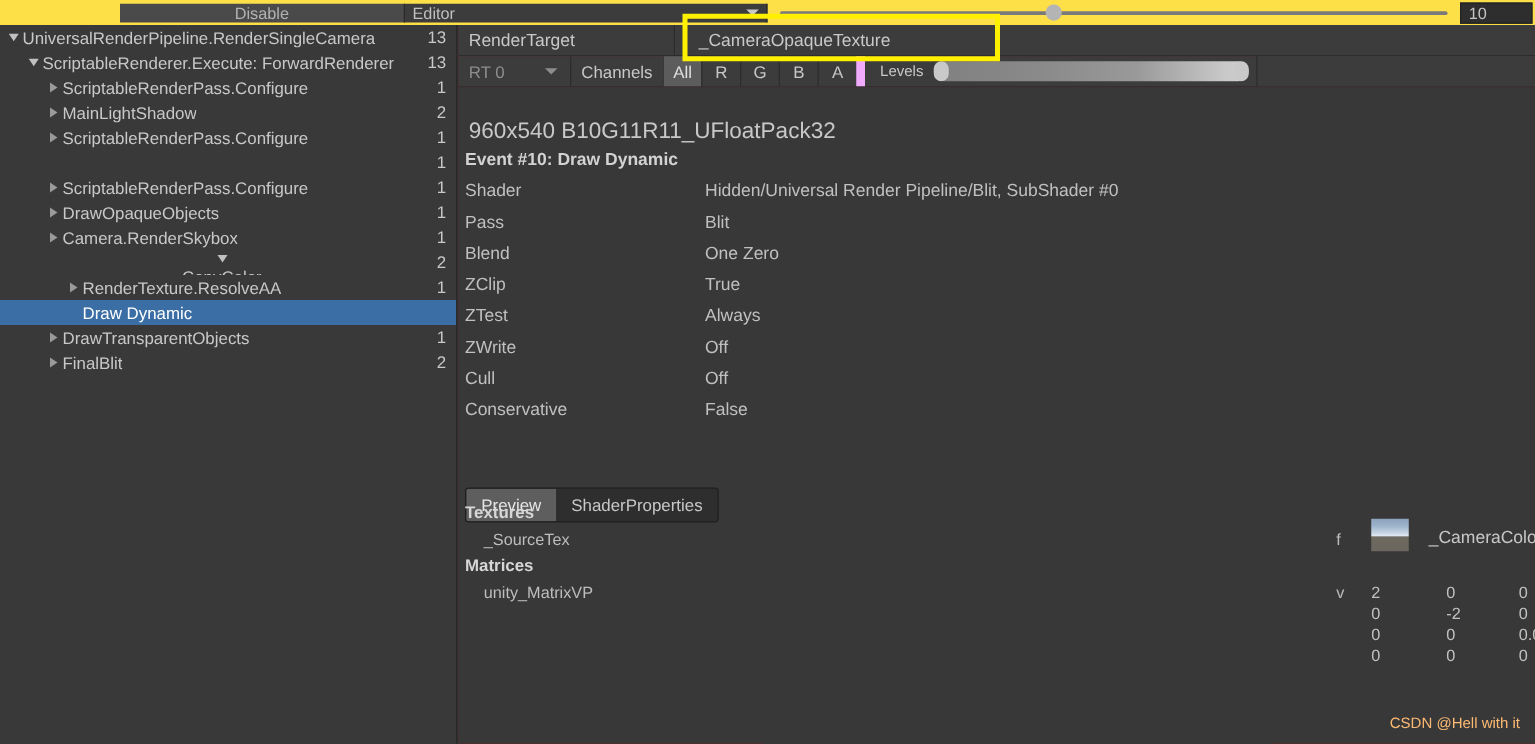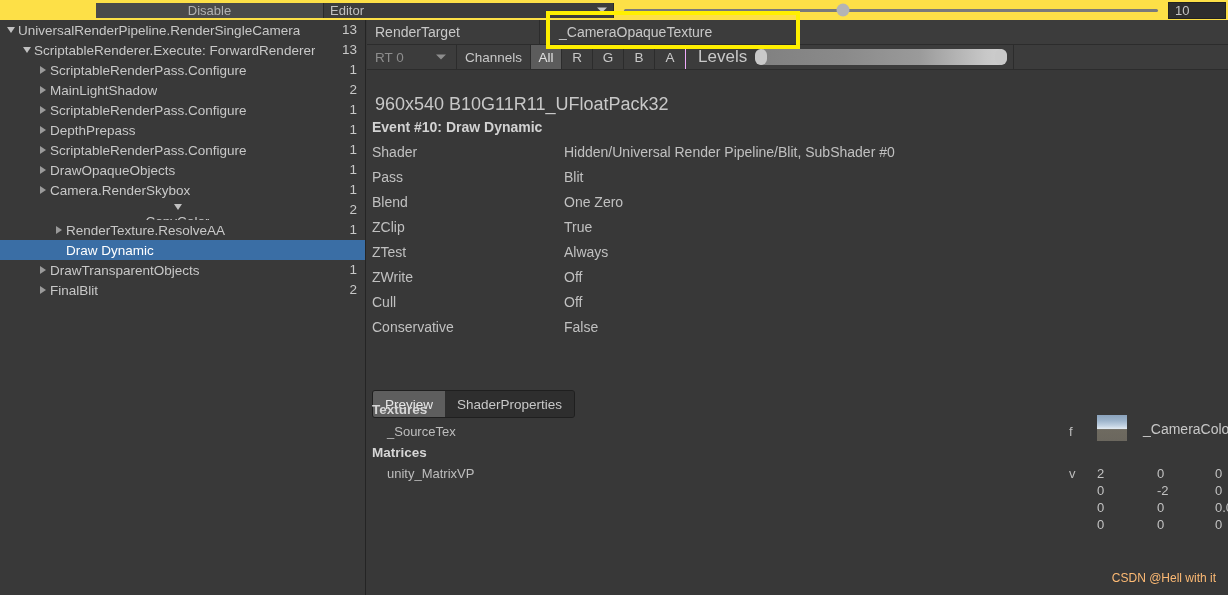--- a/index.html
+++ b/index.html
@@ -273,23 +273,23 @@
     background: #3c3c3c;
   }
   .chan-btn.active {
     background: #5c5c5c;
     color: #e0e0e0;
   }
   .levels-label {
     display: flex;
     align-items: center;
     padding: 0 8px 0 12px;
-    font-size: 17px;
-    color: #c8c8c8;
-    border-left: 1px solid #f0abfc;
+    font-size: 12px;
+    color: #c8c8c8;
+    border-left: 7px solid #f0abfc;
   }
   .levels-slider {
     width: 252px;
     align-self: center;
     height: 16px;
     border-radius: 8px;
     background: linear-gradient(to right, #808080 0%, #8a8a8a 35%, #9a9a9a 65%, #c8c8c8 92%, #cfcfcf 100%);
     position: relative;
     margin-right: 6px;
   }
@@ -476,26 +476,20 @@
     <div class="tree-row">
       <div class="tree-clip" style="padding-left: 36px;">
         <span class="tree-arrow">
           <span class="arrow-right"></span>
         </span>
         <span class="tree-label">ScriptableRenderPass.Configure</span>
       </div>
       <span class="tree-count">1</span>
     </div>
     <div class="tree-row">
-      <div class="tree-clip" style="padding-left: 36px;">
-        <span class="tree-arrow">
-          <span class="arrow-right"></span>
-        </span>
-        <span class="tree-label">DepthPrepass</span>
-      </div>
       <span class="tree-count">1</span>
     </div>
     <div class="tree-row">
       <div class="tree-clip" style="padding-left: 36px;">
         <span class="tree-arrow">
           <span class="arrow-right"></span>
         </span>
         <span class="tree-label">ScriptableRenderPass.Configure</span>
       </div>
       <span class="tree-count">1</span>

